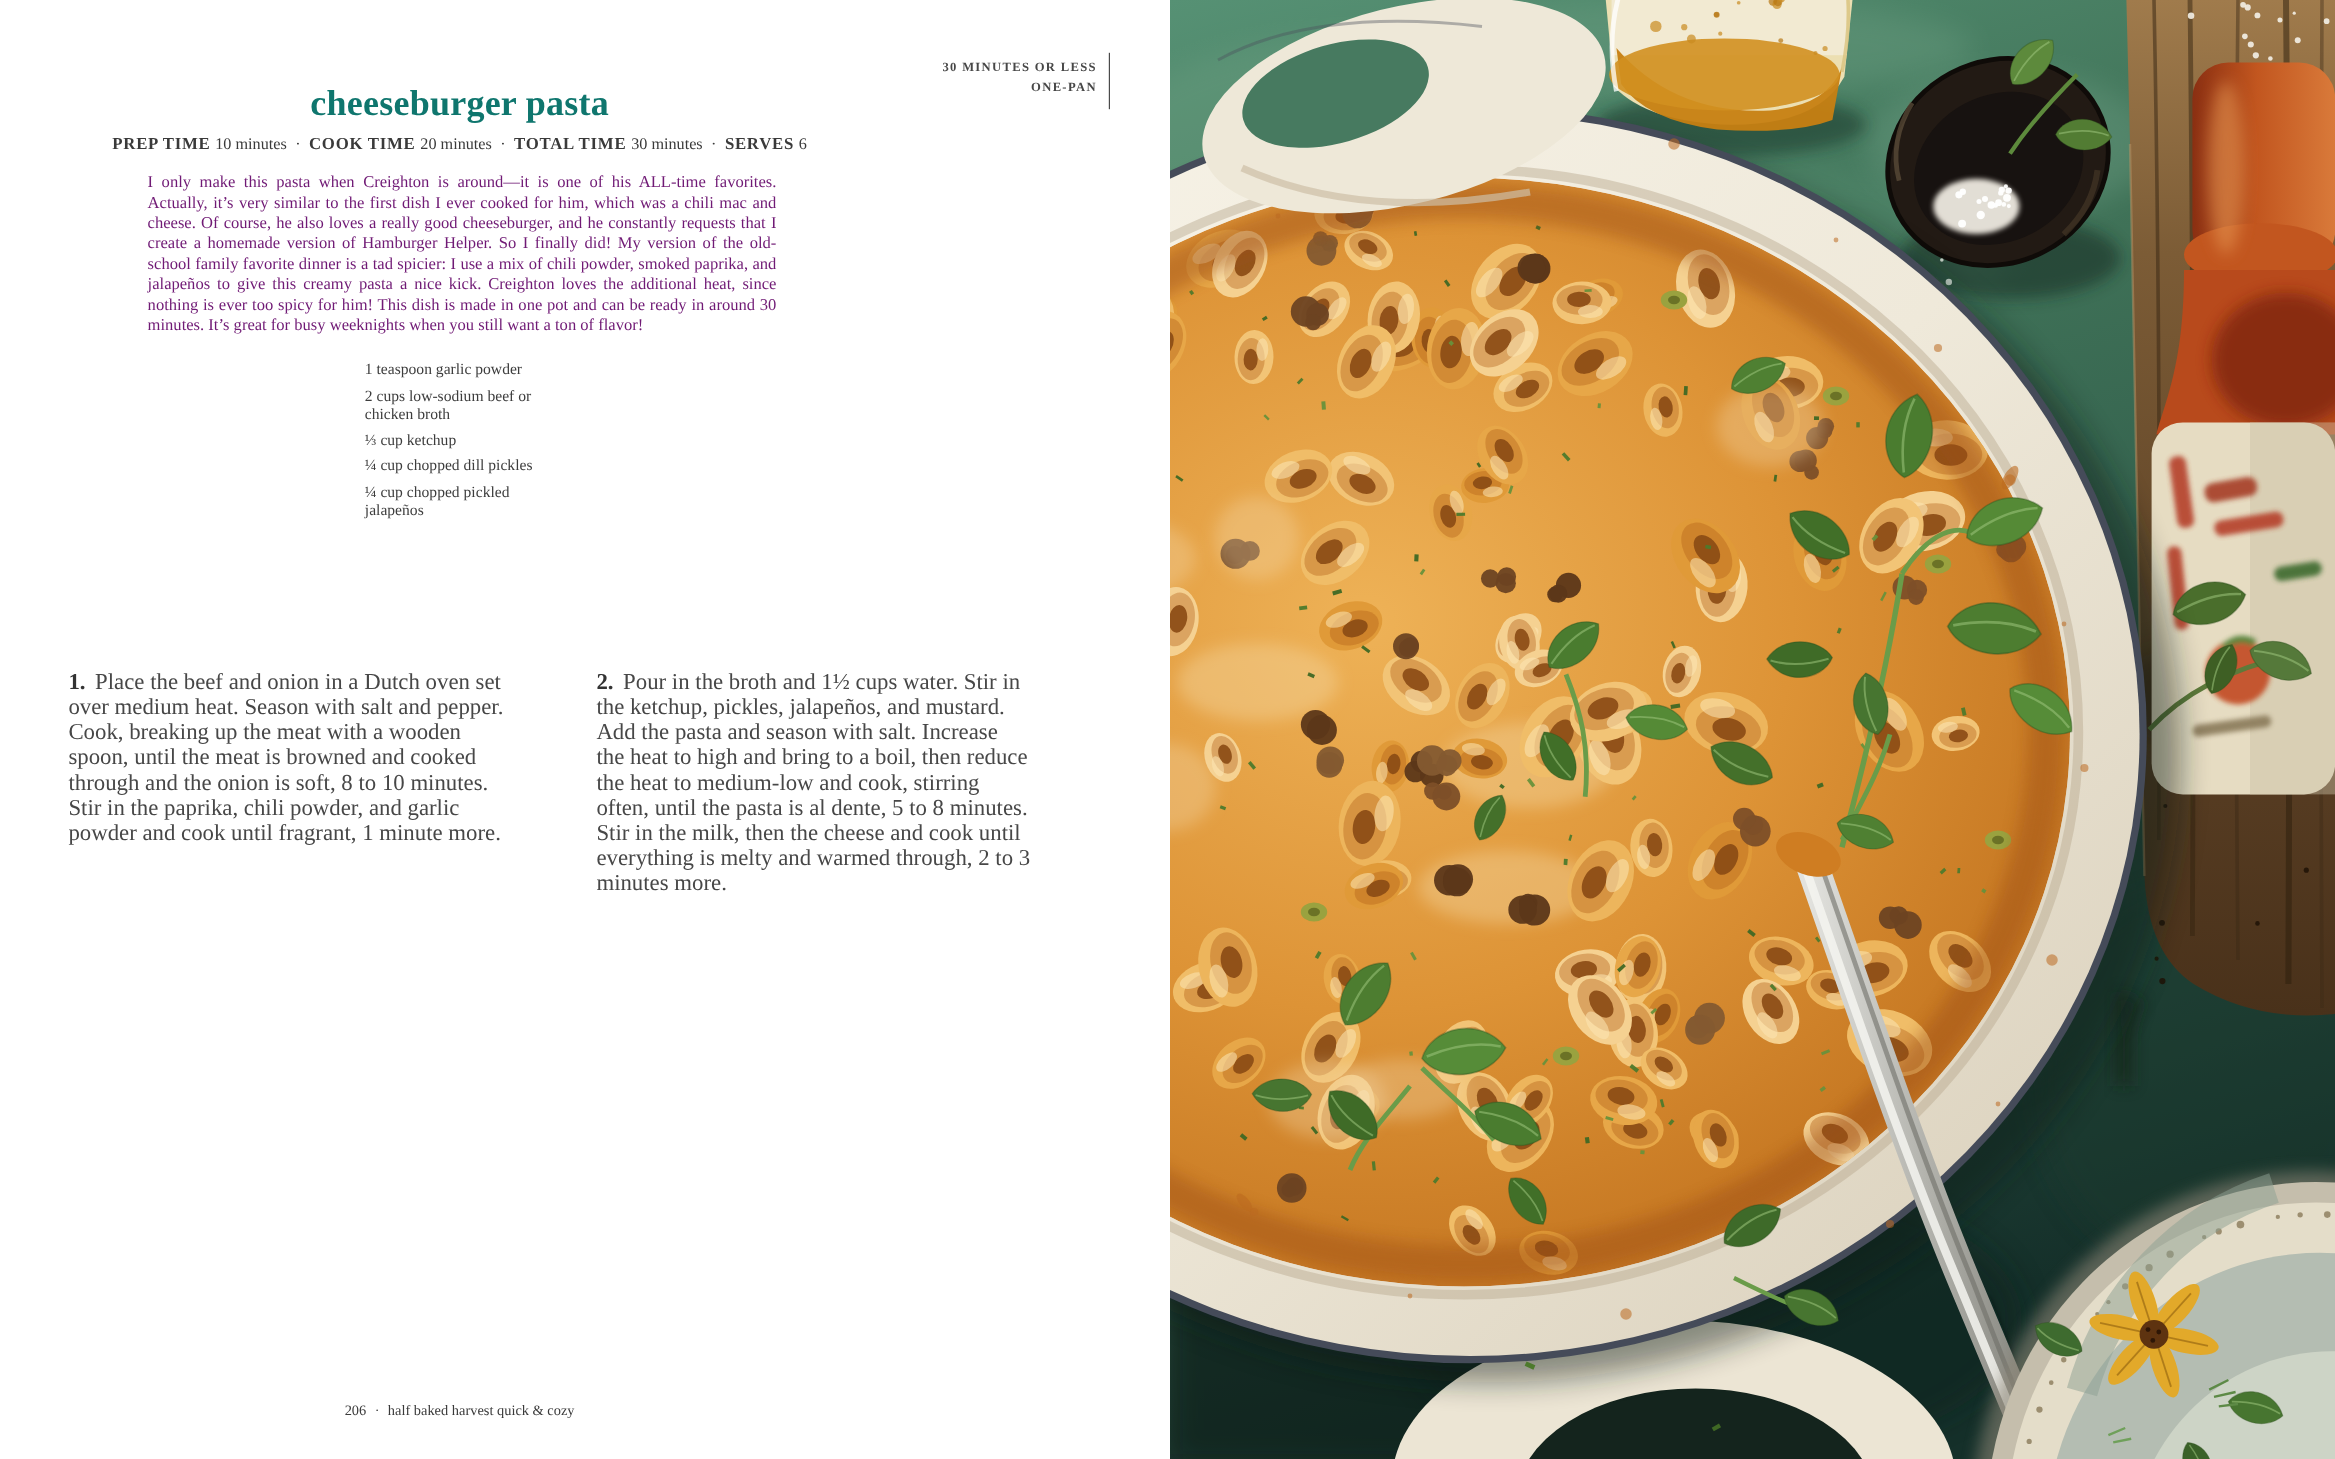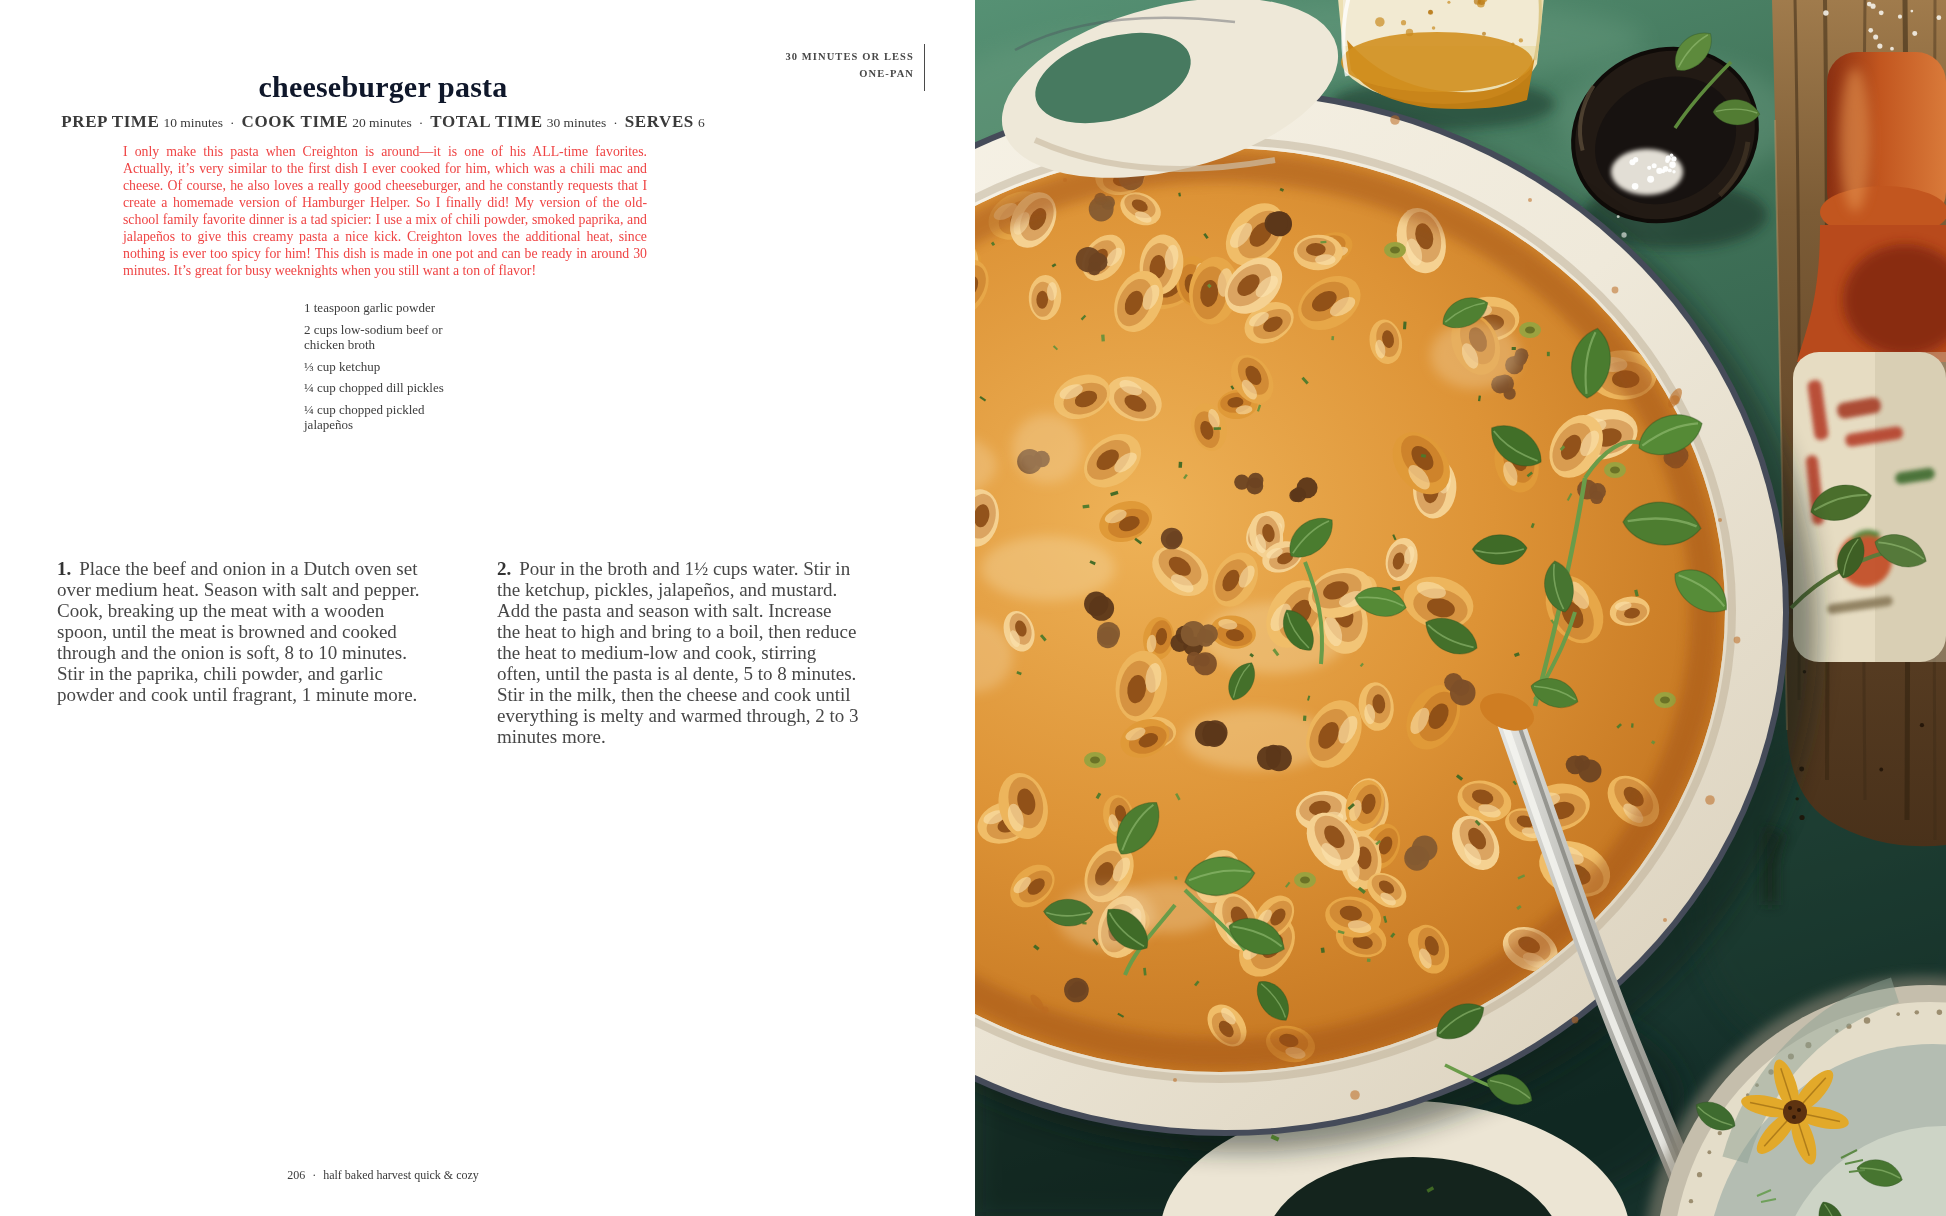--- a/index.html
+++ b/index.html
@@ -5,30 +5,30 @@
   html,body{margin:0;padding:0;background:#777;}
   .spread{position:relative;width:1946px;height:1216px;background:#ffffff;overflow:hidden;
           font-family:"Liberation Serif","DejaVu Serif",serif;}
   .left-page{position:absolute;left:0;top:0;width:975px;height:1216px;background:#fff;padding-left:35px;}
 
   .tags{position:absolute;top:44px;right:85px;text-align:right;
         font-weight:700;font-size:10.5px;line-height:16.5px;letter-spacing:1.1px;color:#474747;
         padding:5px 10px 9px 0;border-right:1.5px solid #4a4a4a;}
 
   .title{position:absolute;left:0;top:70px;width:766px;margin:0;text-align:center;
-         font-weight:700;font-size:30px;color:#0f172a;letter-spacing:.2px;}
+         font-weight:700;font-size:30px;color:#0f766e;letter-spacing:.2px;}
 
   .meta{position:absolute;left:0;top:112px;width:766px;text-align:center;
         font-size:13.5px;color:#3a3a3a;white-space:nowrap;}
-  .meta .ml{font-weight:700;font-size:17px;letter-spacing:.6px;}
+  .meta .ml{font-weight:700;font-size:14px;letter-spacing:.6px;}
   .meta .mv{margin-left:4px;margin-top:13px;}
   .meta .msep{margin:0 7px;}
 
   .intro{position:absolute;left:123px;top:143px;width:524px;margin:0;
-         font-size:13.8px;line-height:17px;color:#ef4444;text-align:justify;}
+         font-size:13.8px;line-height:17px;color:#701a75;text-align:justify;}
 
   .ing-col{position:absolute;top:300px;}
   .ing-col p{margin:0 0 6px;font-size:13px;line-height:15.5px;color:#3d3d3d;}
   .col1{left:123px;width:158px;}
   .col2{left:304px;width:152px;}
   .col3{left:488px;width:162px;}
 
   .steps1{position:absolute;left:57px;top:558px;width:377px;}
   .steps23{position:absolute;left:497px;top:558px;width:362px;}
   .step{margin:0;font-size:19px;line-height:21px;color:#474747;}

